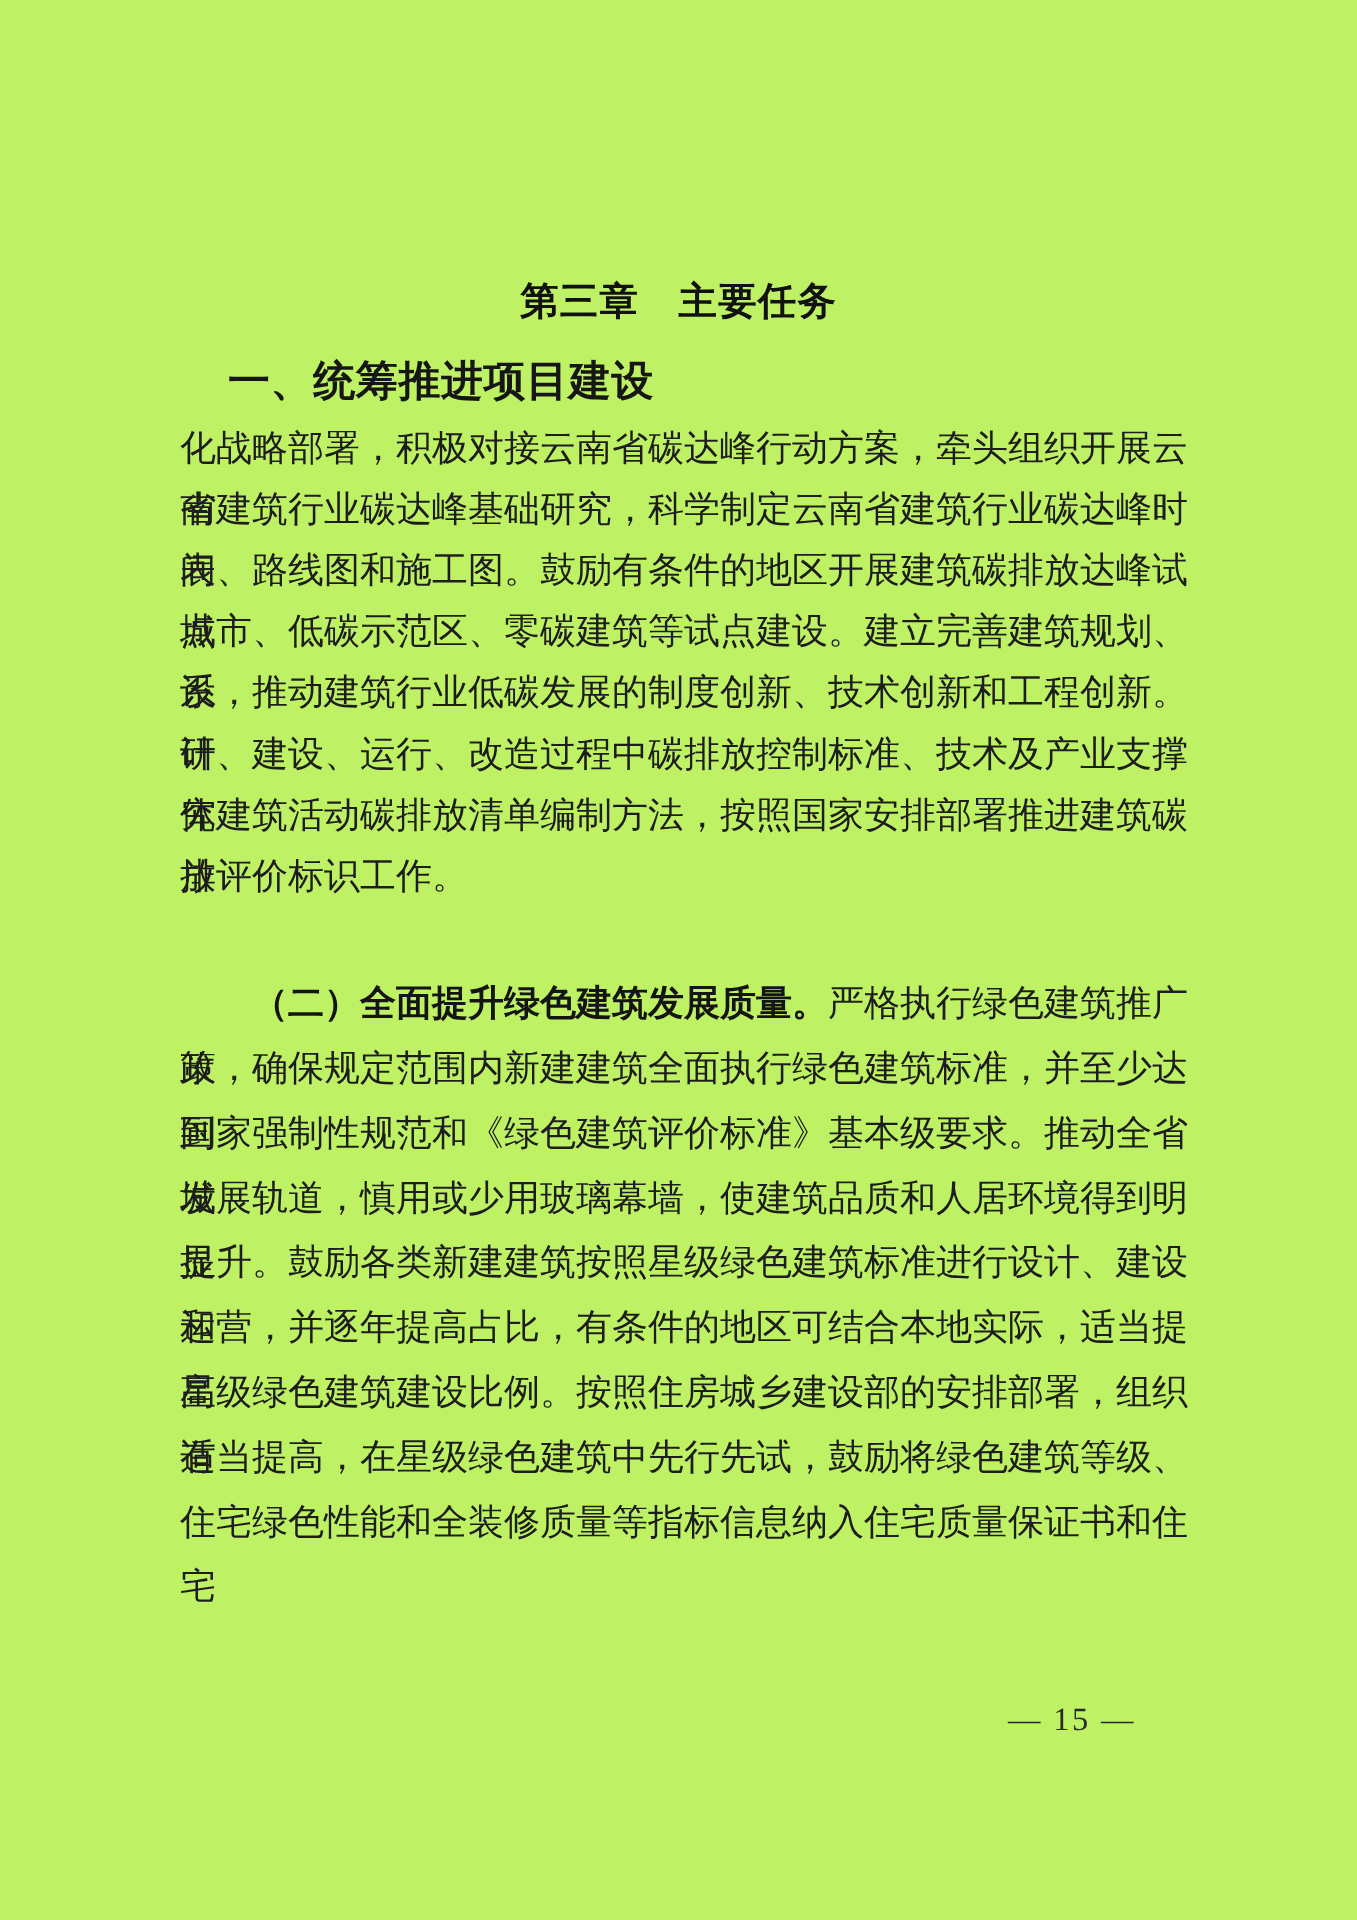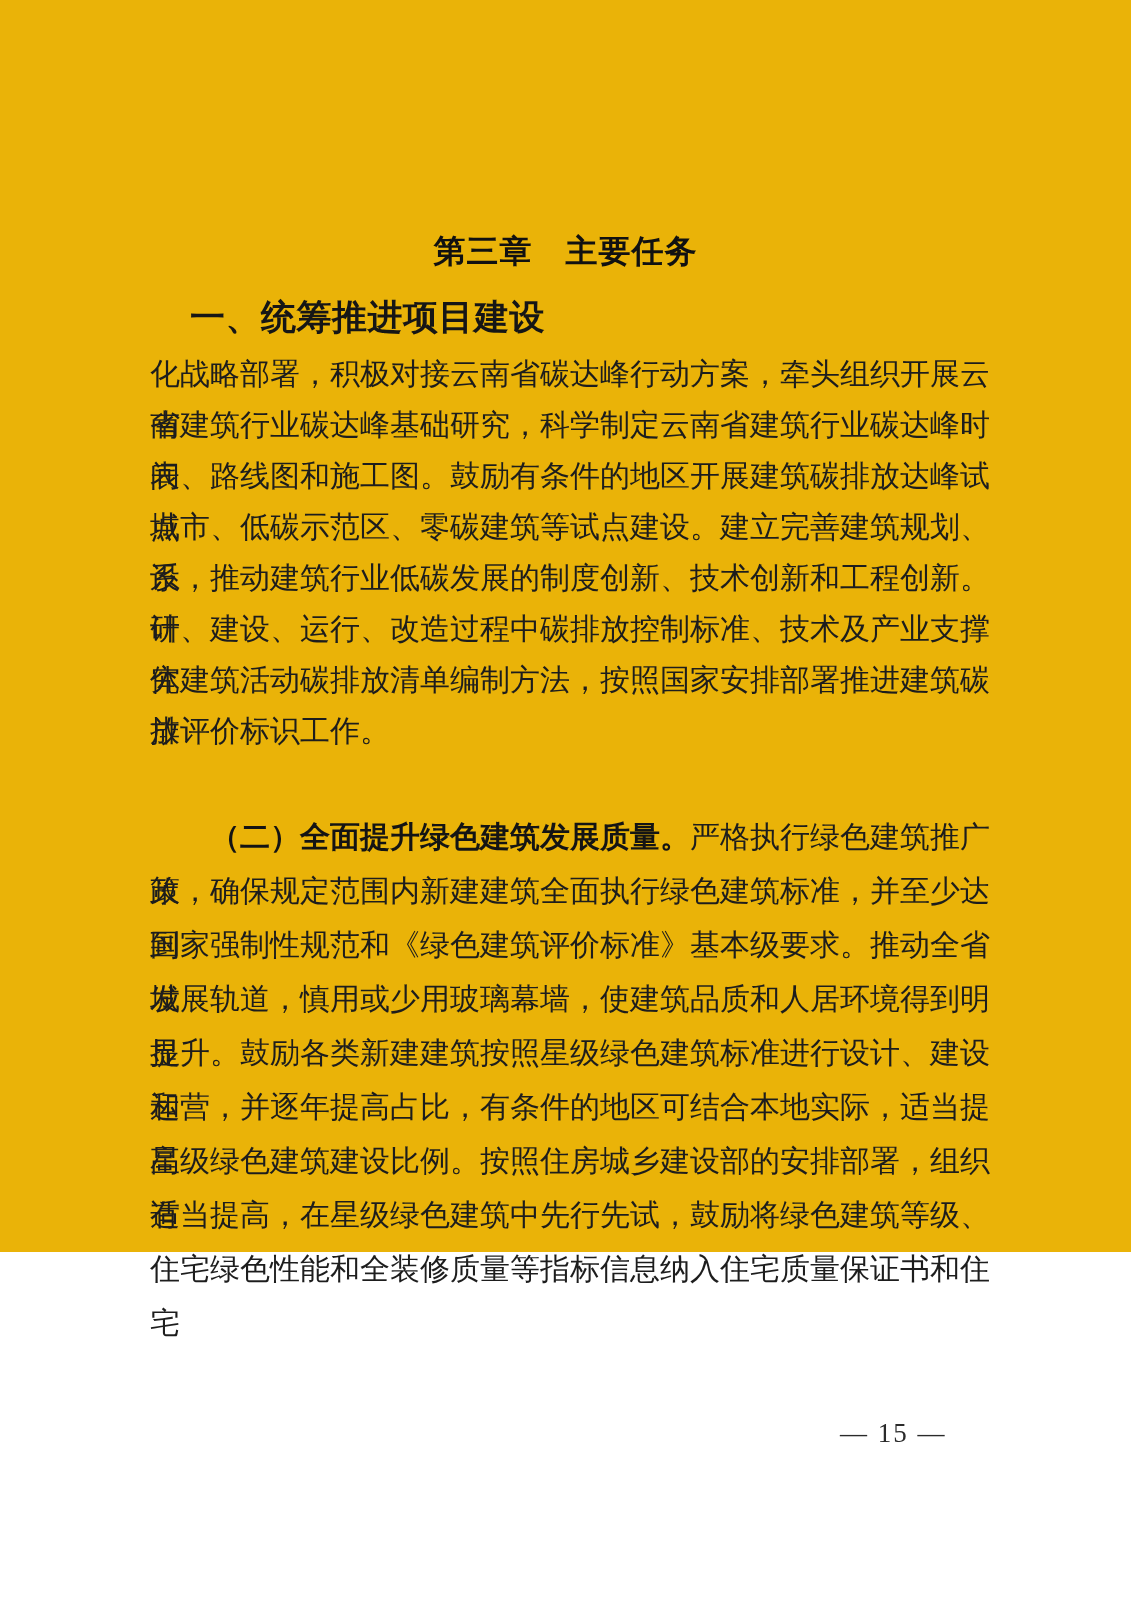--- a/index.html
+++ b/index.html
@@ -9,22 +9,22 @@
     height: 1600px;
     position: relative;
     font-family: "Liberation Serif", serif;
     color: #1d1d1d;
     overflow: hidden;
   }
   .page {
     position: absolute;
     inset: 0;
     width: 1131px;
-    height: 1252px;
-    background: #eab308;
+    height: 1600px;
+    background: #bef264;
   }
   .chapter-title {
     position: absolute;
     top: 230px;
     left: 0;
     width: 100%;
     text-align: center;
     font-size: 32px;
     font-weight: 700;
     letter-spacing: 1px;

